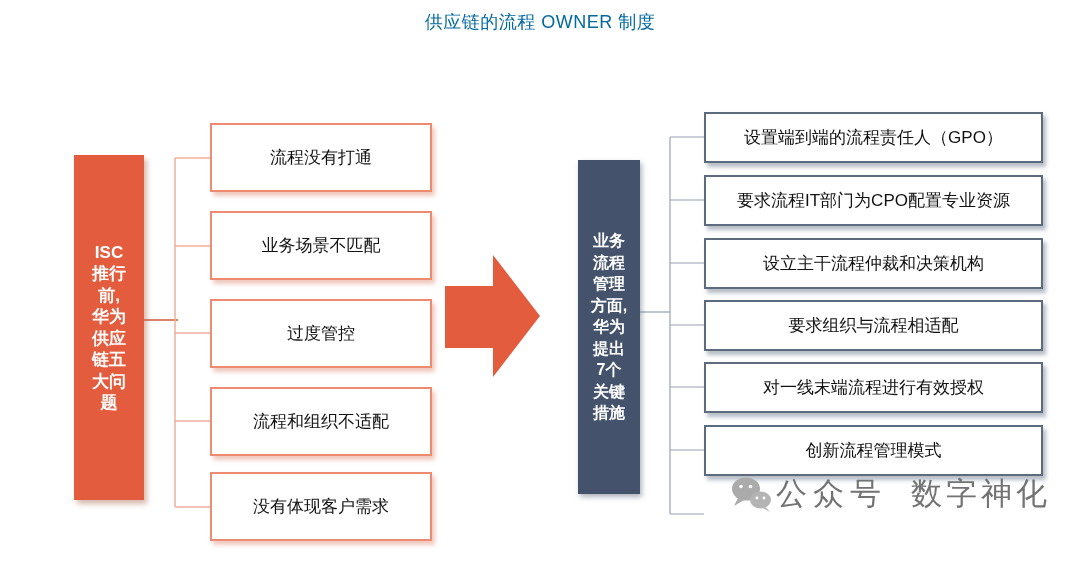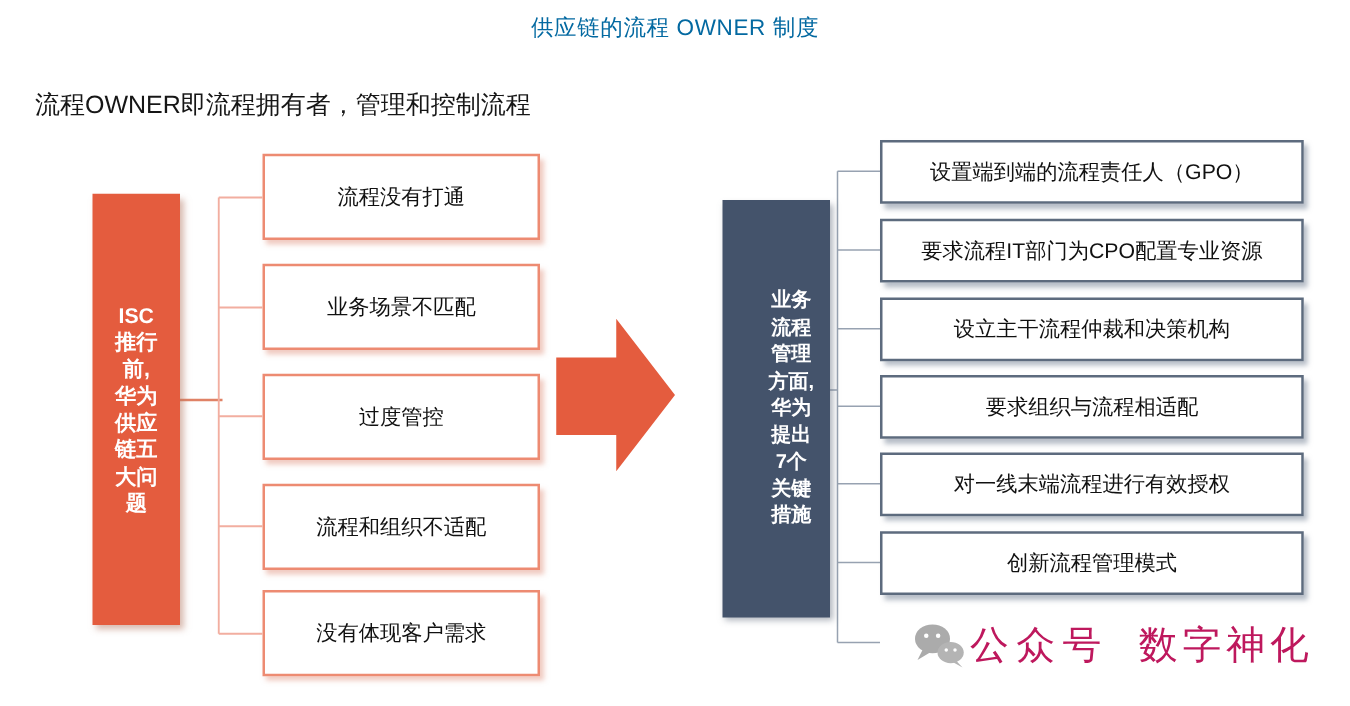--- a/index.html
+++ b/index.html
@@ -26,54 +26,53 @@
   .vbox-left{
     left:74px;top:155px;width:70px;height:345px;
     background:var(--accent-orange,#E45C3E);
     box-shadow:3px 4px 5px rgba(180,120,100,.5);
     font-size:17px;line-height:21.5px;
   }
   .vbox-right{
     left:578px;top:160px;width:62px;height:334px;
     background:var(--accent-slate,#44536B);
     box-shadow:2px 3px 5px rgba(100,110,125,.5);
-    font-size:16px;line-height:21.5px;padding-left:24px;
+    font-size:16px;line-height:21.5px;
   }
   .item-box{
     position:absolute;background:#ffffff;display:flex;align-items:center;justify-content:center;
     text-align:center;z-index:1;box-sizing:border-box;
   }
   .item-left{
     left:210px;width:222px;height:69px;
     border:2px solid var(--left-border,#ED8B72);
     box-shadow:3px 4px 4px rgba(225,150,130,.5);
     font-size:17px;
   }
   .item-right{
     left:704px;width:339px;height:51px;
     border:2px solid var(--right-border,#5D6B7E);
     box-shadow:3px 4px 4px rgba(120,133,152,.55);
     font-size:17px;
   }
   .item-box .label{position:relative;z-index:3;color:#111;}
   .watermark{
-    position:absolute;left:730px;top:495px;z-index:2;display:flex;align-items:center;
-    color:#be185d;
+    position:absolute;left:730px;top:473px;z-index:2;display:flex;align-items:center;
+    color:#737373;
   }
   .watermark .wm-icon{flex:0 0 auto;margin-right:4px;}
   .wm-label{font-size:31px;letter-spacing:6px;}
   .wm-name{font-size:31px;letter-spacing:4px;margin-left:24px;}
 </style>
 </head>
 <body>
 
 <div class="canvas">
 
   <div class="title">供应链的流程 OWNER 制度</div>
-  <div class="subtitle">流程OWNER即流程拥有者，管理和控制流程</div>
 
   <svg class="connector-svg" width="1080" height="565" viewBox="0 0 1080 565">
 
     <path class="lc-main" d="M144,320 H178"></path>
     <path class="lc" d="M175,158 V507"></path>
     <path class="lc" d="M175,158 H210"></path>
     <path class="lc" d="M175,246 H210"></path>
     <path class="lc" d="M175,333 H210"></path>
     <path class="lc" d="M175,421 H210"></path>
     <path class="lc" d="M175,507 H210"></path>

